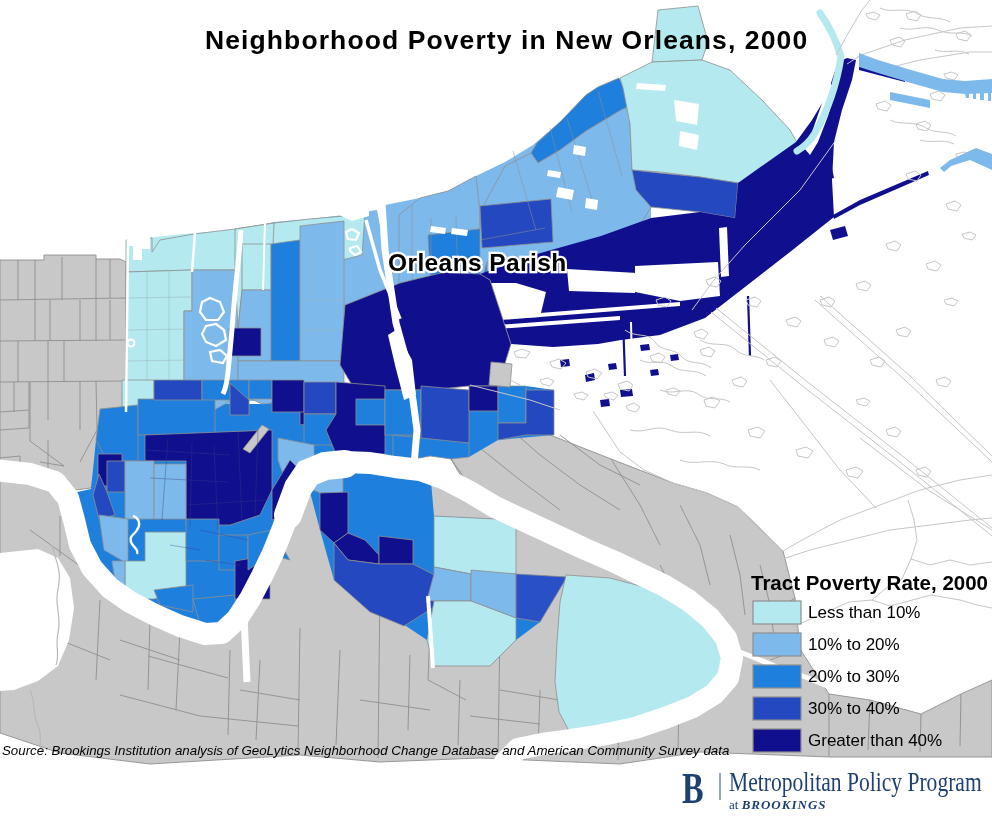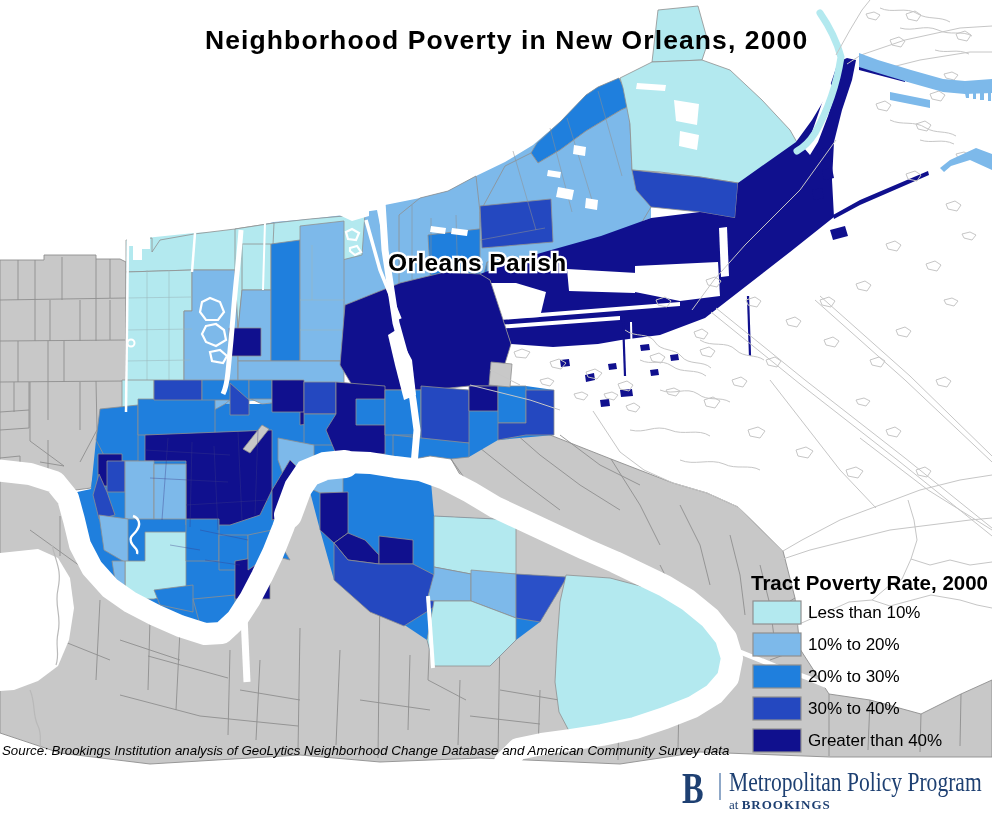--- a/index.html
+++ b/index.html
@@ -350,15 +350,15 @@
 </svg>
 
 <div style="position:absolute;left:0;top:766px;width:992px;height:56px;background:#fff;">
 
   <div style="position:absolute;left:682px;top:0px;width:40px;font-family:'Liberation Serif',serif;font-size:45px;line-height:45px;font-weight:bold;color:#1e4072;transform:scaleX(0.72);transform-origin:0 0;">B</div>
 
   <div style="position:absolute;left:719px;top:7px;width:1.5px;height:27px;background:#8fa8c8;"></div>
 
   <div style="position:absolute;left:729px;top:1px;font-family:'Liberation Serif',serif;font-size:28px;line-height:30px;color:#1e4072;white-space:nowrap;transform:scaleX(0.77);transform-origin:0 0;">Metropolitan Policy Program</div>
 
-  <div style="position:absolute;left:729px;top:31px;font-family:'Liberation Serif',serif;font-size:13px;color:#1e4072;white-space:nowrap;">at <span style="letter-spacing:1px;font-weight:bold;">BROOKINGS</span></div>
+  <div style="position:absolute;left:729px;top:31px;font-family:'Liberation Serif',serif;font-size:13px;color:#1e4072;white-space:nowrap;">at <span style="letter-spacing:1px;font-weight:bold;font-style:italic;">BROOKINGS</span></div>
 </div>
 </div>
 
 </body></html>

